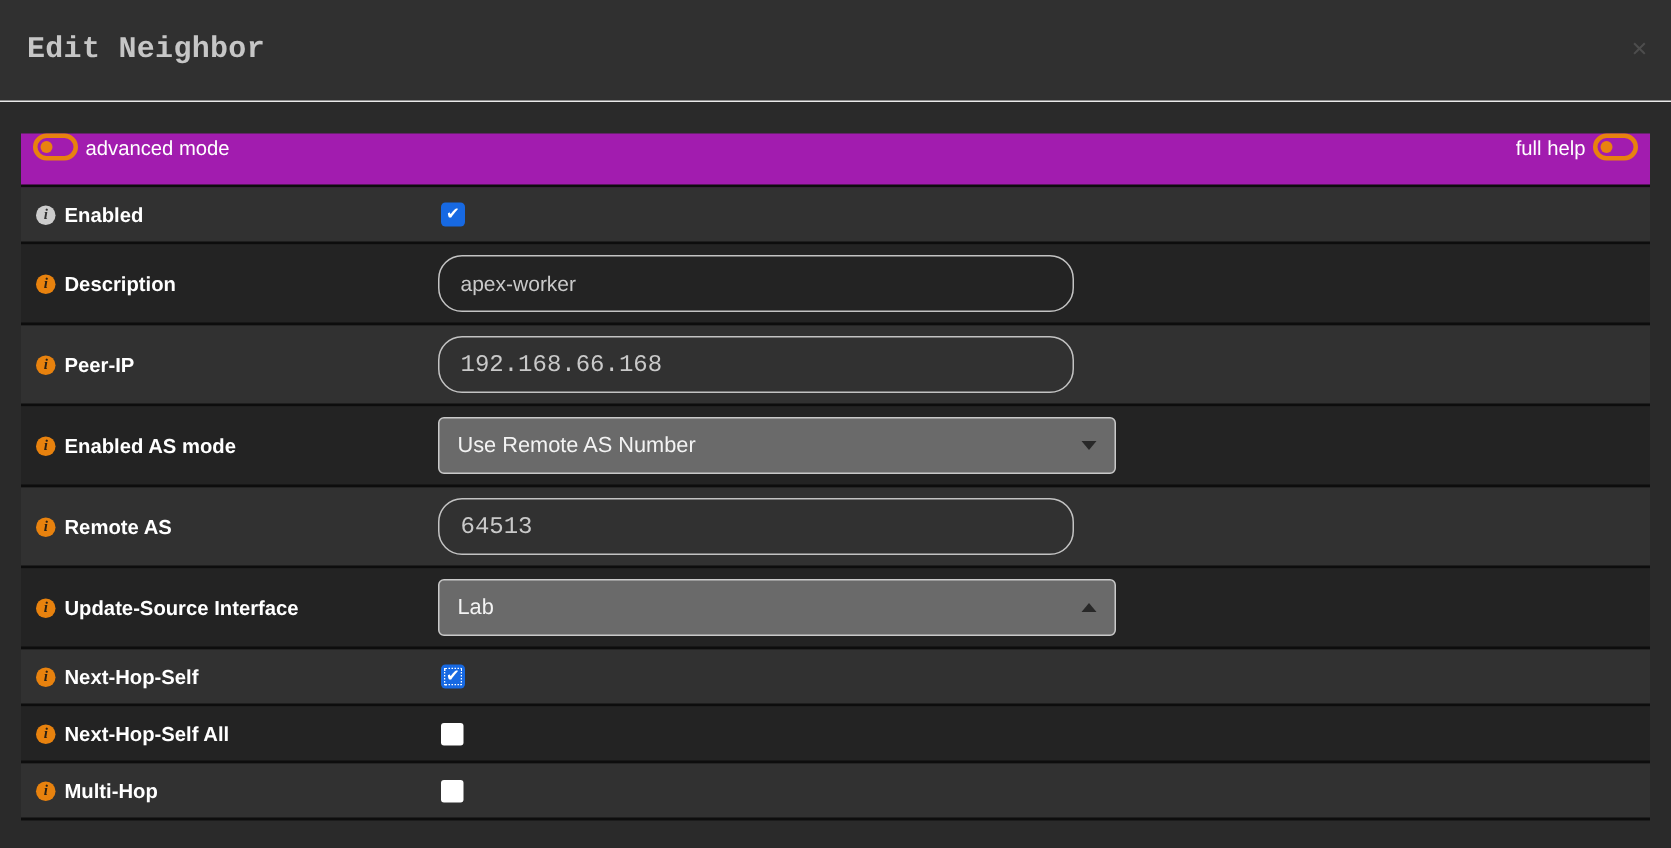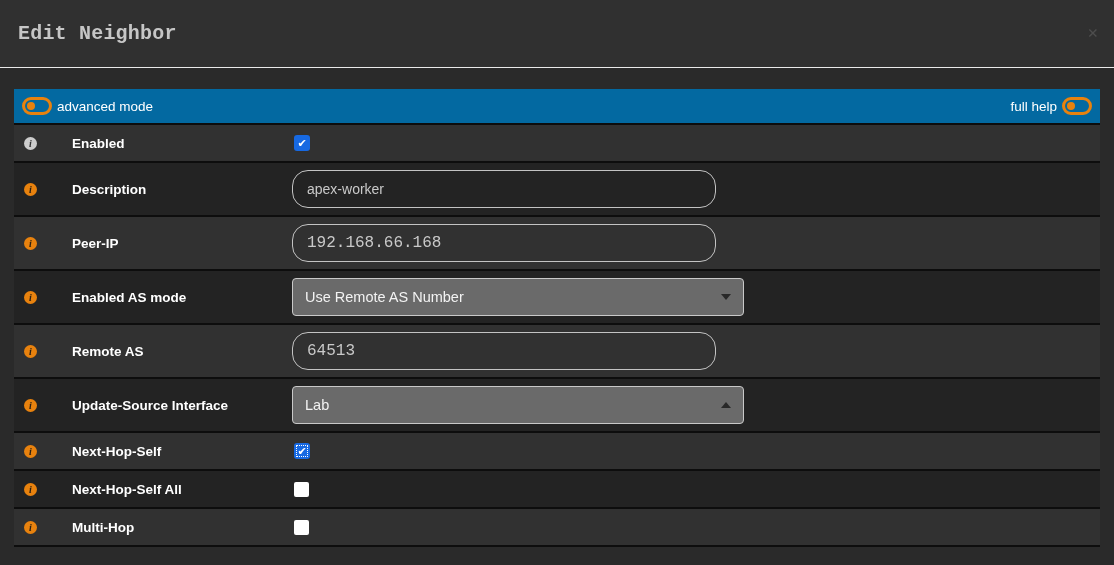--- a/index.html
+++ b/index.html
@@ -17,22 +17,22 @@
     padding:0 16px 0 18px;
     font-family:Liberation Mono, monospace;
   }
   .modal-title { font-size:20px; font-weight:700; color:#c6c6c6; letter-spacing:.2px; }
   .close-icon { color:#4d4d4d; font-size:17px; cursor:pointer; line-height:1; }
 
   
   .modal-body { padding:21px 14px 0 14px; }
 
   .toolbar-row {
-    height:36px; background:#0369a1; border-bottom:2px solid #0d0d0d;
-    display:flex; align-items:center; justify-content:space-between;
+    height:36px; background:#a21caf; border-bottom:2px solid #0d0d0d;
+    display:flex; align-items:flex-start; justify-content:space-between;
     padding:0 8px; color:#fff; font-size:13.5px;
   }
   .toggle-group { display:flex; align-items:center; gap:5px; cursor:pointer; }
 
   .toggle {
     display:inline-block; width:30px; height:18px;
     border:3px solid var(--accent); border-radius:10px; position:relative;
   }
   .toggle .knob {
     position:absolute; left:2px; top:50%; transform:translateY(-50%);
@@ -54,21 +54,21 @@
   }
   .info-icon {
     width:13px; height:13px; flex:none; border-radius:50%;
     display:inline-flex; align-items:center; justify-content:center;
     font-family:"Liberation Serif","DejaVu Serif",serif;
     font-size:10px; font-weight:700; font-style:italic; color:#2a2014;
     cursor:pointer;
   }
   .info-orange { background:var(--accent); }
   .info-gray   { background:#cdcdcd; color:#333; }
-  .field-label { color:#ffffff; font-size:13.5px; font-weight:700;margin-left:29px; }
+  .field-label { color:#ffffff; font-size:13.5px; font-weight:700; }
 
   .control-cell { flex:1; display:flex; align-items:center; }
 
   .text-input {
     width:424px; height:38px; background:transparent;
     border:1px solid #c3c3c3; border-radius:16px;
     color:#c9c9c9; font-size:14px; padding:0 14px;
     font-family:"Liberation Sans","DejaVu Sans",sans-serif;
     outline:none;
   }

